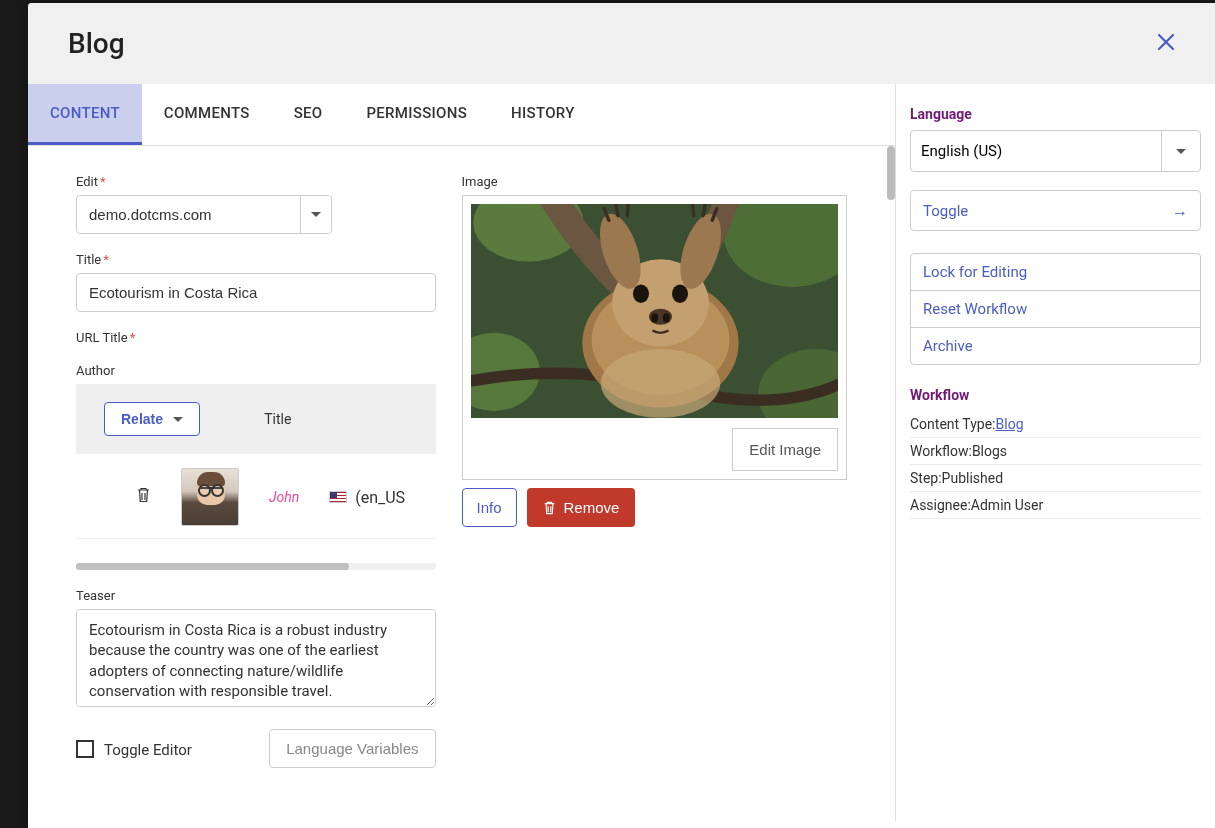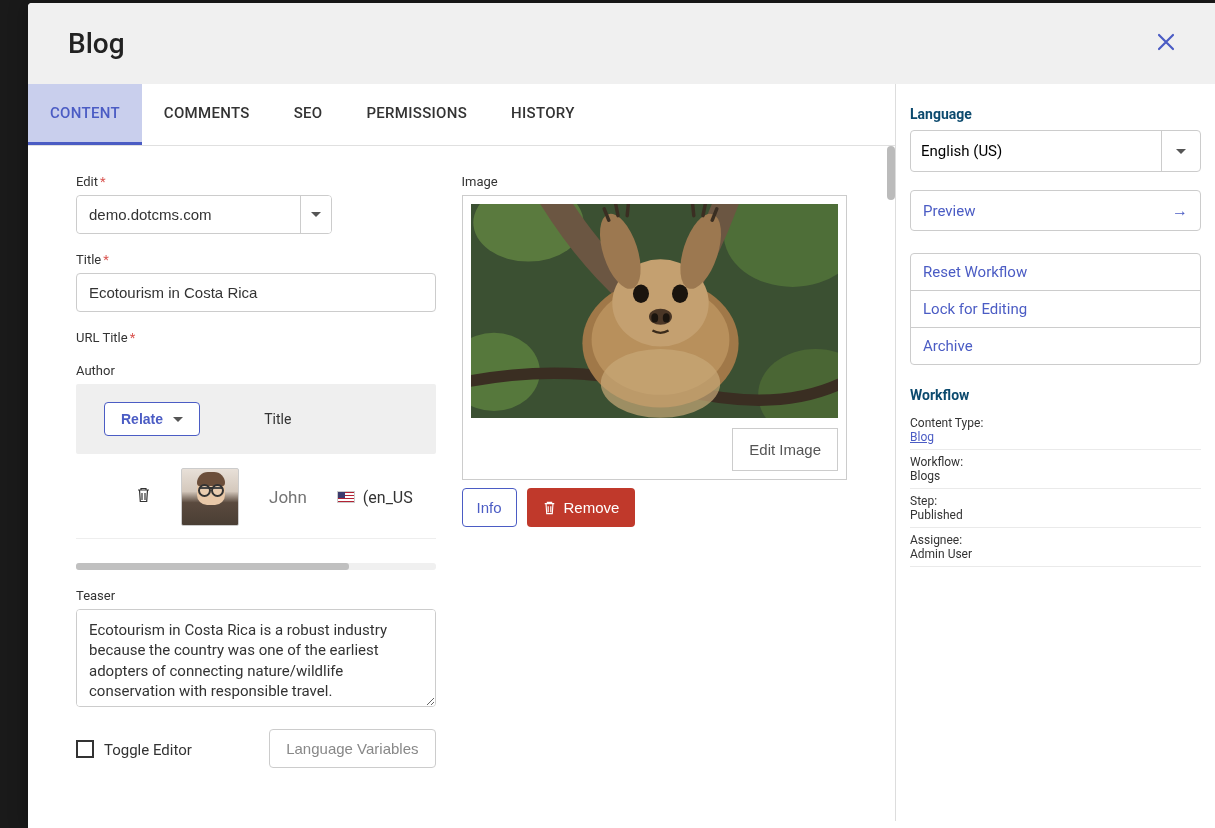--- a/index.html
+++ b/index.html
@@ -206,21 +206,21 @@
       content: "";
       position: absolute;
       width: 9px; height: 9px;
       border: 2px solid #333;
       border-radius: 50%;
       top: -5px;
       background: rgba(255,255,255,0.1);
     }
     .avatar-glasses::before { left: -2px; }
     .avatar-glasses::after { right: -2px; }
-    .author-name { font-size: 17px; color: #737373; }
+    .author-name { font-size: 14px; color: #ec4899; font-style: italic; }
     .flag {
       display: inline-block;
       width: 18px; height: 12px;
       background: linear-gradient(#b22234 0%, #b22234 15%, #fff 15%, #fff 30%, #b22234 30%, #b22234 45%, #fff 45%, #fff 60%, #b22234 60%, #b22234 75%, #fff 75%, #fff 90%, #b22234 90%);
       position: relative;
       border: 1px solid #ccc;
       vertical-align: middle;
     }
     .flag::before {
       content: "";
@@ -329,21 +329,21 @@
     }
     
     .right-pane {
       flex: 1;
       padding: 22px 14px 14px 14px;
       overflow-y: auto;
     }
     .side-label {
       font-weight: 700;
       font-size: 14px;
-      color: #0c4a6e;
+      color: #701a75;
       margin-bottom: 8px;
     }
     .lang-select {
       display: flex;
       border: 1px solid #ccc;
       border-radius: 4px;
       overflow: hidden;
       margin-bottom: 18px;
     }
     .lang-select .val {
@@ -385,22 +385,21 @@
       border-top: 1px solid #ccc;
     }
     .meta-table {
       width: 100%;
     }
     .meta-row {
       display: flex;
       justify-content: flex-start;
       padding: 5px 0;
       border-bottom: 1px solid #eaeaea;
-      font-size: 12px;
-      flex-direction: column;
+      font-size: 14px;
     }
     .meta-key { color: #333; }
     .meta-val { color: #333; }
     .meta-val.link { color: #4b5cc4; text-decoration: underline; cursor: pointer; }
     .caret-down {
       display: inline-block;
       width: 0; height: 0;
       border-left: 5px solid transparent;
       border-right: 5px solid transparent;
       border-top: 5px solid #555;
@@ -553,27 +552,27 @@
     <div class="right-pane">
       <div class="side-label">Language</div>
       <div class="lang-select">
         <div class="val">English (US)</div>
         <div class="caret">
             <span class="caret-down"></span>
           </div>
       </div>
 
       <div class="preview-btn">
-        <span>Preview</span>
+        <span>Toggle</span>
         <span class="arrow-right">→</span>
       </div>
 
       <div class="workflow-actions">
+        <div class="action">Lock for Editing</div>
         <div class="action">Reset Workflow</div>
-        <div class="action">Lock for Editing</div>
         <div class="action">Archive</div>
       </div>
 
       <div class="side-label">Workflow</div>
       <div class="meta-table">
         <div class="meta-row">
           <span class="meta-key">Content Type:</span>
           <span class="meta-val link">Blog</span>
         </div>
         <div class="meta-row">

